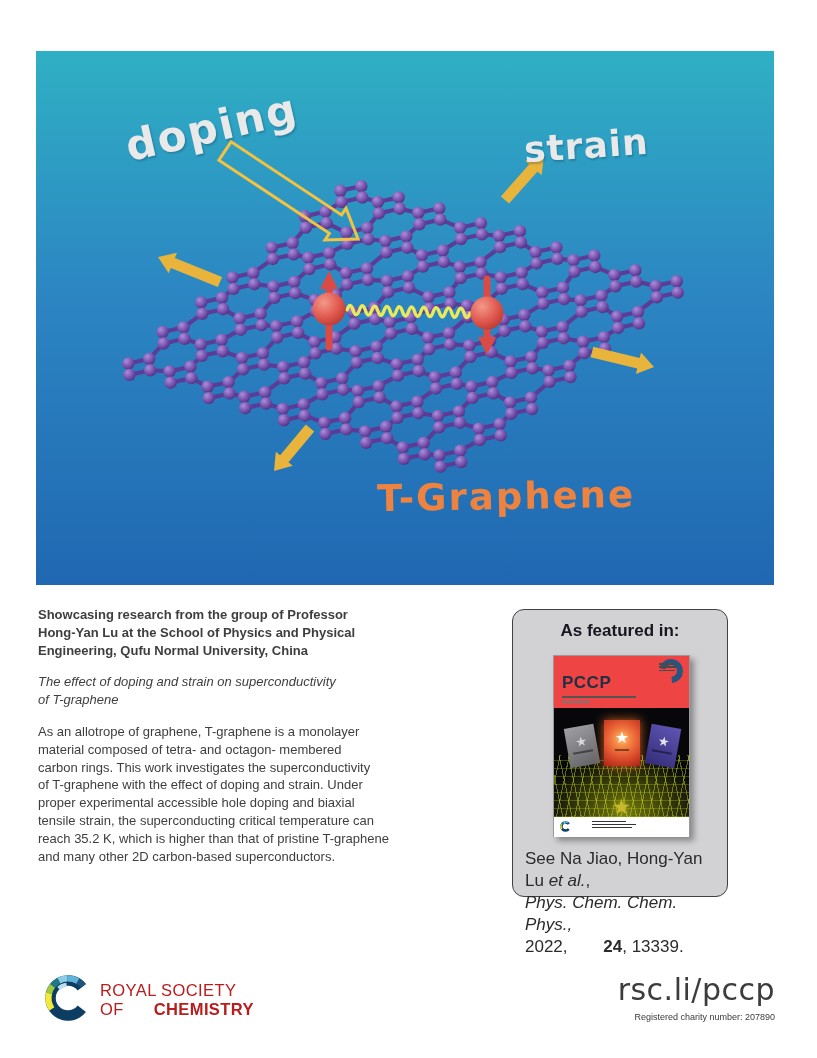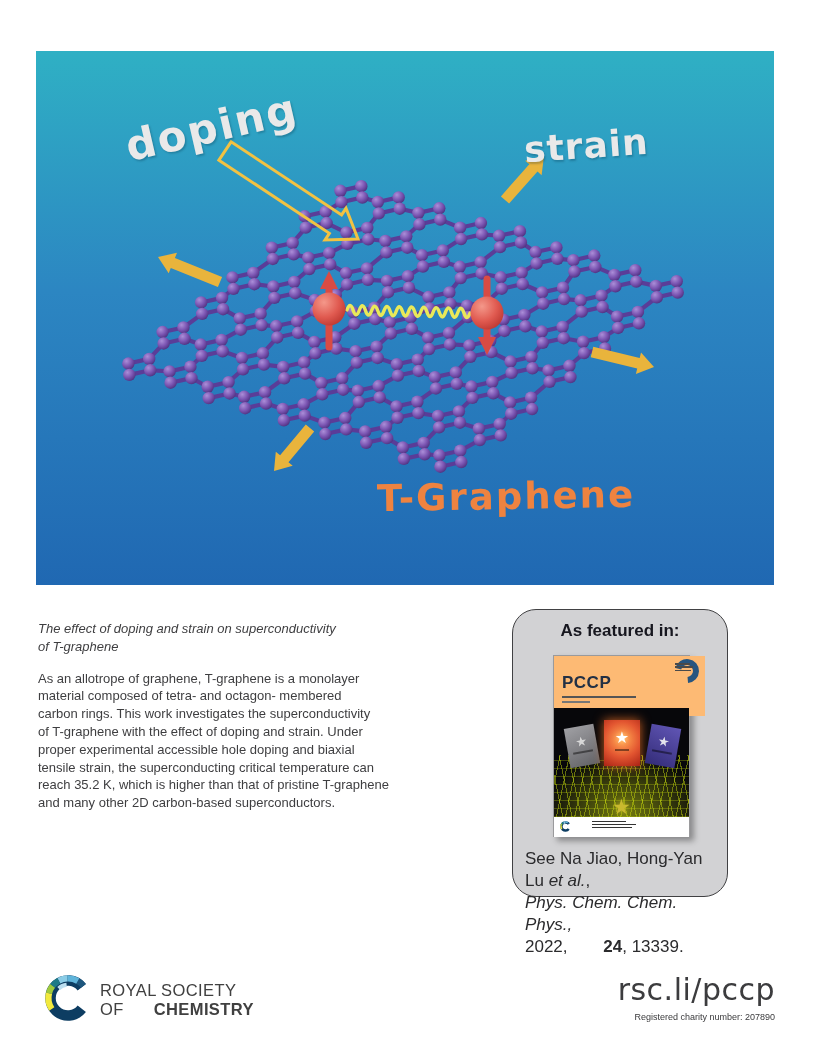--- a/index.html
+++ b/index.html
@@ -19,25 +19,25 @@
 
   
   .info{position:absolute;left:38px;top:606px;width:466px;color:#3e3e40;}
   .info p{margin:0;white-space:pre-line;font-size:13px;line-height:1.37;}
   .showcase{font-weight:700;}
   .art-title{margin-top:14px !important;font-style:italic;}
   .abstract{margin-top:14px !important;}
 
   
   .featured-box{position:absolute;left:512px;top:609px;width:216px;height:288px;
-                background:#d2d2d4;border:1.6px solid #414143;border-radius:24px;box-sizing:border-box;}
+                background:#d2d2d4;border:1.6px solid #414143;border-radius:12px;box-sizing:border-box;}
   .featured-heading{margin-top:11px;text-align:center;font-size:17px;font-weight:700;color:#17171f;}
   .cover{position:absolute;left:40px;top:45px;width:137px;height:182px;background:#fff;
          border:1px solid #9a9a9c;box-shadow:4px 4px 6px rgba(0,0,0,.35);box-sizing:border-box;}
-  .cover-top{position:absolute;left:0;top:0;width:100%;height:60px;background:#fdba74;padding-left:16px;}
+  .cover-top{position:absolute;left:0;top:0;width:100%;height:60px;background:#ef4444;}
   .cover-arc{position:absolute;right:2px;top:1px;}
   .tiny-bars{position:absolute;right:12px;top:7px;}
   .tiny-bars div{height:1.5px;background:#4a4a4a;margin-bottom:1.8px;}
   .masthead{position:absolute;left:8px;top:17px;font-size:17px;font-weight:700;color:#233044;
             letter-spacing:.5px;}
   .sub-bar1{position:absolute;left:8px;top:40px;width:74px;height:2px;background:#555;}
   .sub-bar2{position:absolute;left:8px;top:45px;width:28px;height:1.5px;background:#777;}
   .cover-scene{position:absolute;left:0;top:52px;width:100%;height:109px;background:#07070a;overflow:hidden;}
   .mesh{position:absolute;left:-10px;bottom:0;width:160px;height:62px;
         background:
@@ -64,21 +64,21 @@
   .cover-footer{position:absolute;left:0;top:161px;width:100%;height:20px;background:#fff;}
   .mini-logo{position:absolute;left:5px;top:3px;}
   .foot-bars{position:absolute;left:38px;top:4px;}
   .foot-bars div{height:1.3px;background:#333;margin-bottom:1.7px;}
   .citation{position:absolute;left:12px;top:238px;width:195px;font-size:17px;
             line-height:1.3;color:#2b2b2d;}
   .citation .it{font-style:italic;} .citation .bd{font-weight:700;margin-left:31px;}
 
   
   .rsc-logo{position:absolute;left:40px;top:970px;}
-  .soc-text{position:absolute;left:100px;top:981px;color:#404040;font-size:16.5px;
+  .soc-text{position:absolute;left:100px;top:981px;color:#b91c1c;font-size:16.5px;
             line-height:1.18;letter-spacing:.4px;}
   .soc-text b{font-weight:700;margin-left:25px;}
   .rsc-url{position:absolute;right:42px;top:972px;font-size:30px;color:#3c3c3e;
            font-family:"DejaVu Sans",sans-serif;letter-spacing:.5px;}
   .charity{position:absolute;right:42px;top:1012px;font-size:9px;color:#3a3a3c;}
 </style>
 </head>
 <body>
 
 <div class="page">
@@ -735,20 +735,23 @@
         <path d="M311,259Q314.1,249.9 317.1,259.1Q320.2,268.4 323.3,259.3Q326.4,250.2 329.4,259.4Q332.5,268.7 335.6,259.6Q338.7,250.5 341.8,259.8Q344.8,269.0 347.9,259.9Q351.0,250.8 354.1,260.1Q357.1,269.3 360.2,260.2Q363.3,251.1 366.4,260.4Q369.4,269.6 372.5,260.5Q375.6,251.4 378.6,260.6Q381.7,269.9 384.8,260.8Q387.9,251.7 390.9,260.9Q394.0,270.2 397.1,261.1Q400.2,252.0 403.3,261.3Q406.3,270.5 409.4,261.4Q412.5,252.3 415.6,261.6Q418.6,270.8 421.7,261.7Q424.8,252.6 427.9,261.9Q430.9,271.1 434.0,262.0" fill="none" stroke="#e9e959" stroke-width="3.4" stroke-linecap="round"></path>
         <circle cx="293" cy="258" r="16.5" fill="url(#eGrad)"></circle>
         <circle cx="451" cy="262" r="16.5" fill="url(#eGrad)"></circle>
       </svg>
     <div class="hero-label lbl-doping" style="color: rgb(233, 233, 233);">doping</div>
     <div class="hero-label lbl-strain" style="color: rgb(233, 233, 233);">strain</div>
     <div class="hero-label lbl-material" style="color: rgb(238, 131, 64);">T-Graphene</div>
   </div>
 
   <div class="info">
+    <p class="showcase">Showcasing research from the group of Professor
+Hong-Yan Lu at the School of Physics and Physical
+Engineering, Qufu Normal University, China</p>
     <p class="art-title">The effect of doping and strain on superconductivity
 of T-graphene</p>
     <p class="abstract">As an allotrope of graphene, T-graphene is a monolayer
 material composed of tetra- and octagon- membered
 carbon rings. This work investigates the superconductivity
 of T-graphene with the effect of doping and strain. Under
 proper experimental accessible hole doping and biaxial
 tensile strain, the superconducting critical temperature can
 reach 35.2 K, which is higher than that of pristine T-graphene
 and many other 2D carbon-based superconductors.</p>

